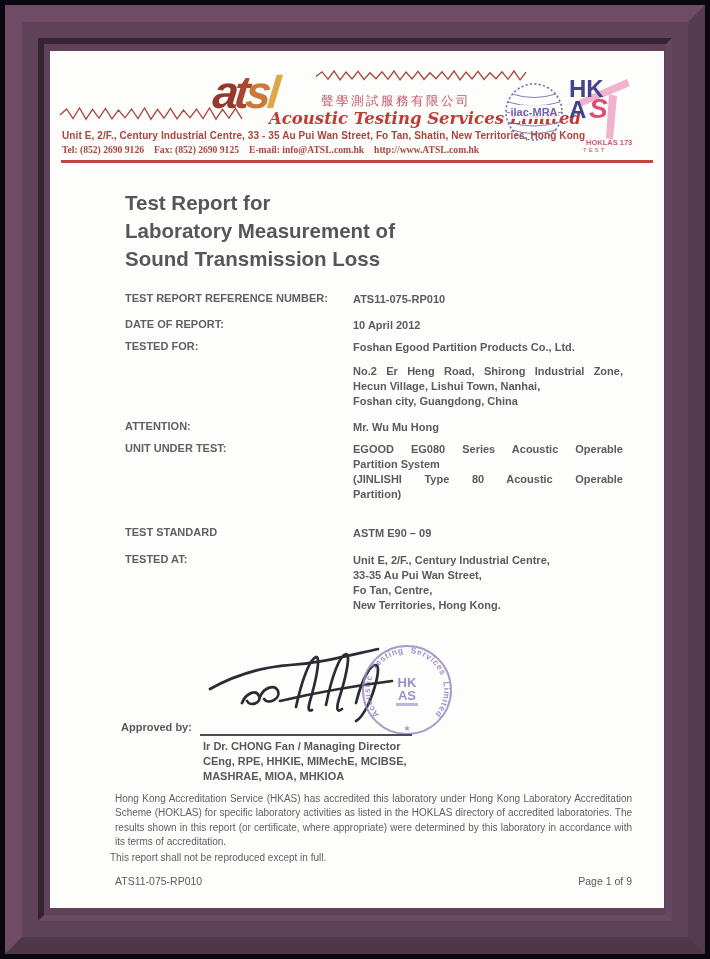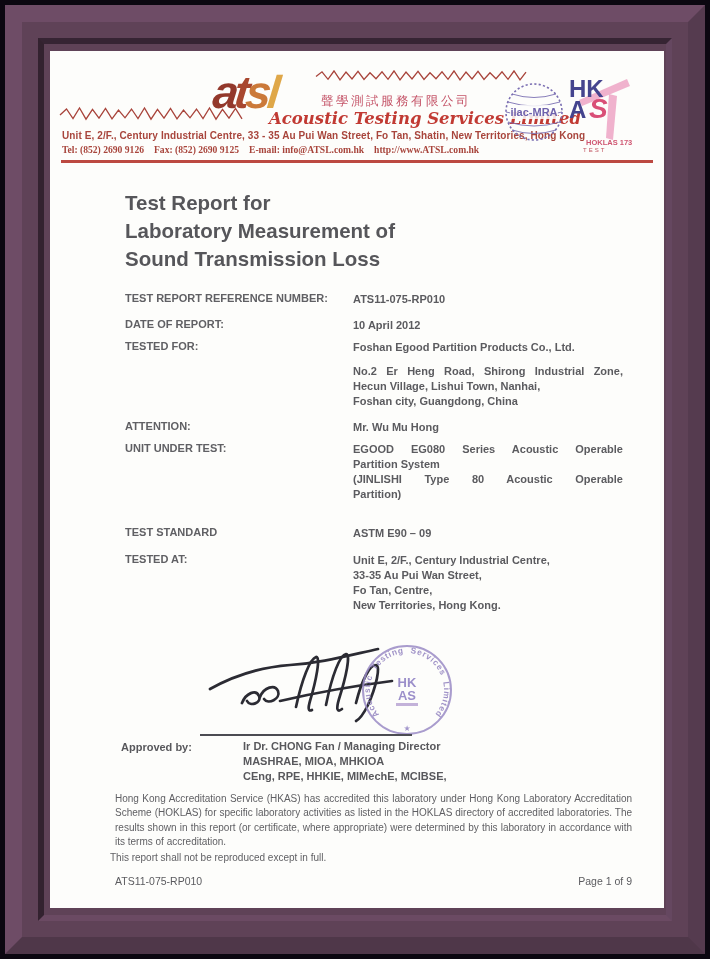--- a/index.html
+++ b/index.html
@@ -45,23 +45,23 @@
   .frow{position:absolute;left:75px;width:500px;}
   .flabel{position:absolute;left:0;top:0;font-size:11px;font-weight:bold;color:#606064;white-space:nowrap;}
   .fvalue{position:absolute;left:228px;top:0;width:270px;font-size:11px;font-weight:bold;color:#5b5b5f;}
   .vline{position:static;line-height:15px;}
   .jl{text-align:justify;text-align-last:justify;}
   
   .sig-svg{left:130px;top:588px;}
   .sig-svg path{fill:none;stroke:#2b2b33;stroke-width:2.7;stroke-linecap:round;}
   .stamp{left:302px;top:584px;opacity:0.85;}
   .sigline{left:150px;top:683px;width:212px;height:2px;background:#4c4c52;}
-  .approved{left:71px;top:670px;font-size:11px;font-weight:600;color:#58585c;white-space:nowrap;margin-top:20px;}
+  .approved{left:71px;top:670px;font-size:11px;font-weight:600;color:#58585c;white-space:nowrap;}
   .signame{left:153px;top:688px;font-size:11px;font-weight:bold;color:#58585c;line-height:15px;white-space:nowrap;}
-  .signame div{position:static;margin-left:40px;}
+  .signame div{position:static;}
   
   .accred{left:65px;top:741px;width:517px;font-size:10px;font-weight:500;color:#5f5f63;
     text-align:justify;line-height:14.4px;}
   .repro{left:60px;top:801px;font-size:10px;font-weight:500;color:#5f5f63;white-space:nowrap;}
   .bottomrow{left:65px;top:824px;width:517px;display:flex;justify-content:space-between;
     font-size:10.5px;font-weight:500;color:#5b5b5f;}
   .bottomrow span{position:static;}
 </style>
 </head>
 <body>
@@ -200,22 +200,22 @@
       <text x="55" y="52" text-anchor="middle" font-size="13" font-weight="bold" fill="#8b7cc2">HK</text>
       <text x="55" y="65" text-anchor="middle" font-size="13" font-weight="bold" fill="#8b7cc2">AS</text>
       <rect x="44" y="68" width="22" height="3" fill="#b9a6d4"></rect>
       <text x="55" y="96" text-anchor="middle" font-size="8" fill="#9486c4">★</text>
     </svg>
 
     <div class="approved">Approved by:</div>
     <div class="sigline"></div>
     <div class="signame">
       <div>Ir Dr. CHONG Fan / Managing Director</div>
+      <div>CEng, RPE, HHKIE, MIMechE, MCIBSE,</div>
       <div>MASHRAE, MIOA, MHKIOA</div>
-      <div>CEng, RPE, HHKIE, MIMechE, MCIBSE,</div>
     </div>
 
     <div class="accred">Hong Kong Accreditation Service (HKAS) has accredited this laboratory under Hong Kong Laboratory Accreditation Scheme (HOKLAS) for specific laboratory activities as listed in the HOKLAS directory of accredited laboratories. The results shown in this report (or certificate, where appropriate) were determined by this laboratory in accordance with its terms of accreditation.</div>
     <div class="repro">This report shall not be reproduced except in full.</div>
     <div class="bottomrow">
       <span>ATS11-075-RP010</span>
       <span>Page 1 of 9</span>
     </div>
 
   </div>

